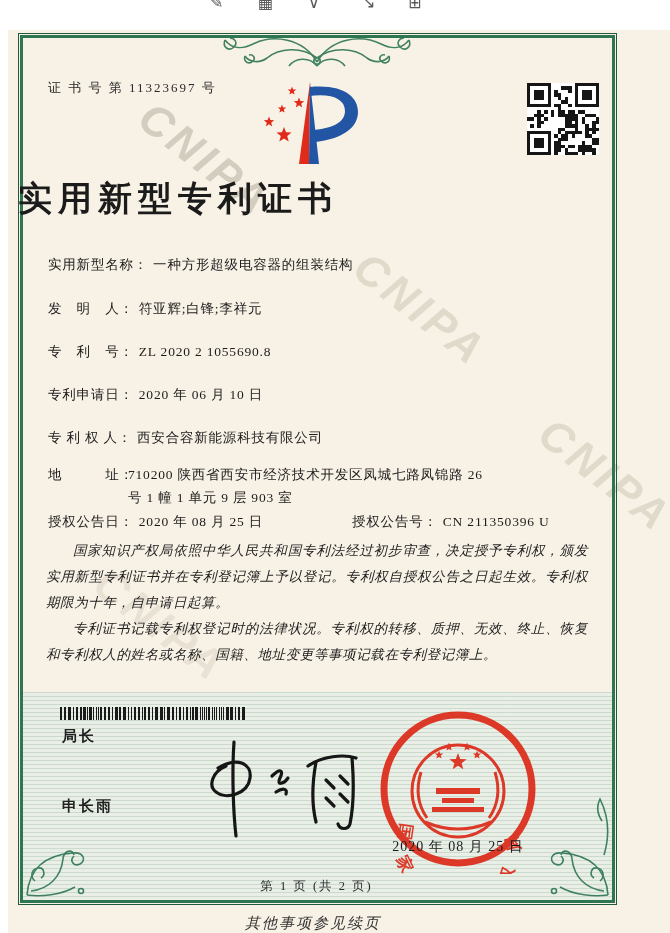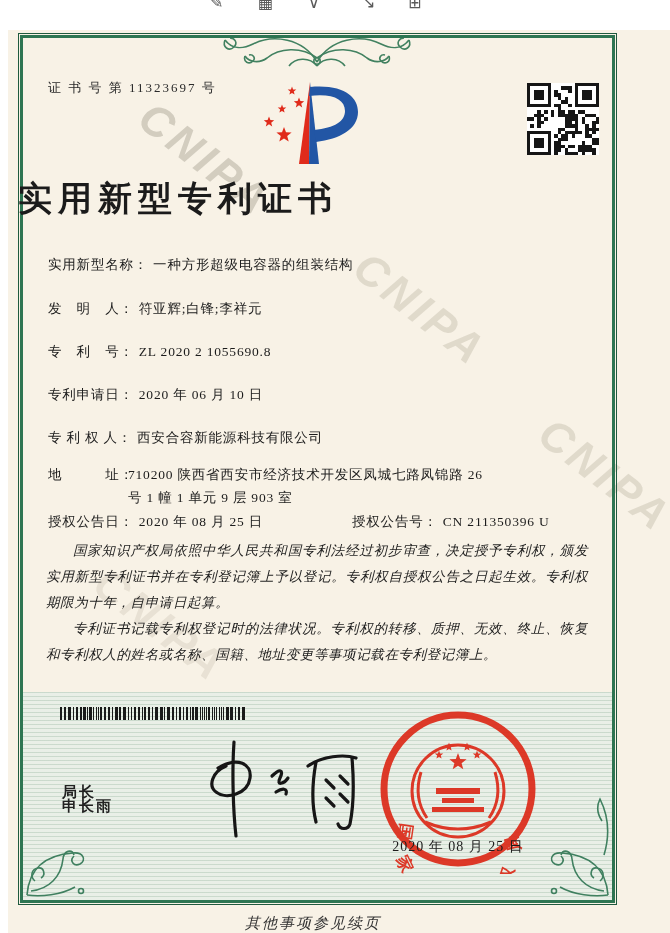--- a/index.html
+++ b/index.html
@@ -428,21 +428,21 @@
         <rect x="161" y="0" width="1" height="13"></rect>
         <rect x="163" y="0" width="1" height="13"></rect>
         <rect x="166" y="0" width="3" height="13"></rect>
         <rect x="170" y="0" width="3" height="13"></rect>
         <rect x="175" y="0" width="1" height="13"></rect>
         <rect x="178" y="0" width="2" height="13"></rect>
         <rect x="182" y="0" width="3" height="13"></rect>
       </g>
   </svg>
 
-  <div class="signer" style="top:753px">局长</div>
+  <div class="signer" style="top:697px">局长</div>
   <div class="signer" style="top:767px">申长雨</div>
 
   <svg class="abs" style="left:192px;top:705px" width="180" height="105" viewBox="0 0 180 105">
     <g stroke="#161616" stroke-width="3.2" fill="none" stroke-linecap="round" stroke-linejoin="round">
       <path d="M18,33 C38,21 52,29 50,43 C48,59 26,65 16,57 C8,51 12,37 26,31"></path>
       <path d="M34,7 C32,35 33,75 36,101"></path>
       <path d="M72,41 C80,33 84,35 80,43 C76,51 84,49 88,43"></path>
       <path d="M76,57 C82,53 88,53 86,59"></path>
       <path d="M108,31 C122,21 144,19 156,23"></path>
       <path d="M116,27 C112,49 112,71 116,87"></path>
@@ -472,16 +472,17 @@
         <rect x="59" y="103" width="52" height="5" stroke="none"></rect>
         <path d="M48,68 Q40,94 54,114" fill="none" stroke-width="3"></path>
         <path d="M122,68 Q130,94 116,114" fill="none" stroke-width="3"></path>
         <path d="M52,118 Q85,132 118,118" fill="none" stroke-width="3"></path>
       </g>
     </g>
   </svg>
 
   <div class="sealdate">2020 年 08 月 25 日</div>
 
+  <div class="footer">第 1 页 (共 2 页)</div>
 
   <div class="contin script">其他事项参见续页</div>
 
 </div>
 
 </body></html>

